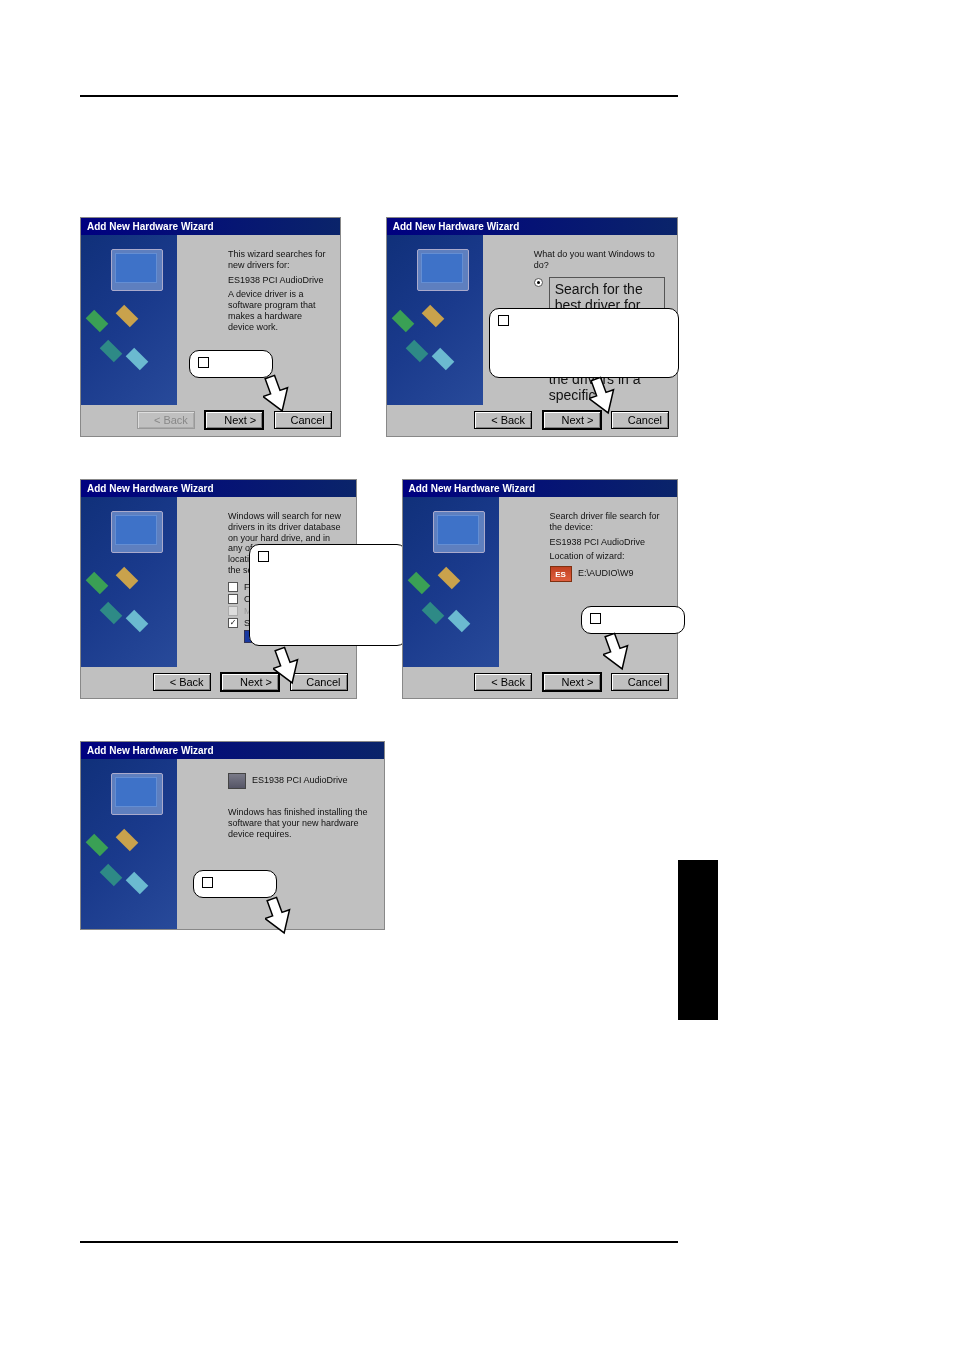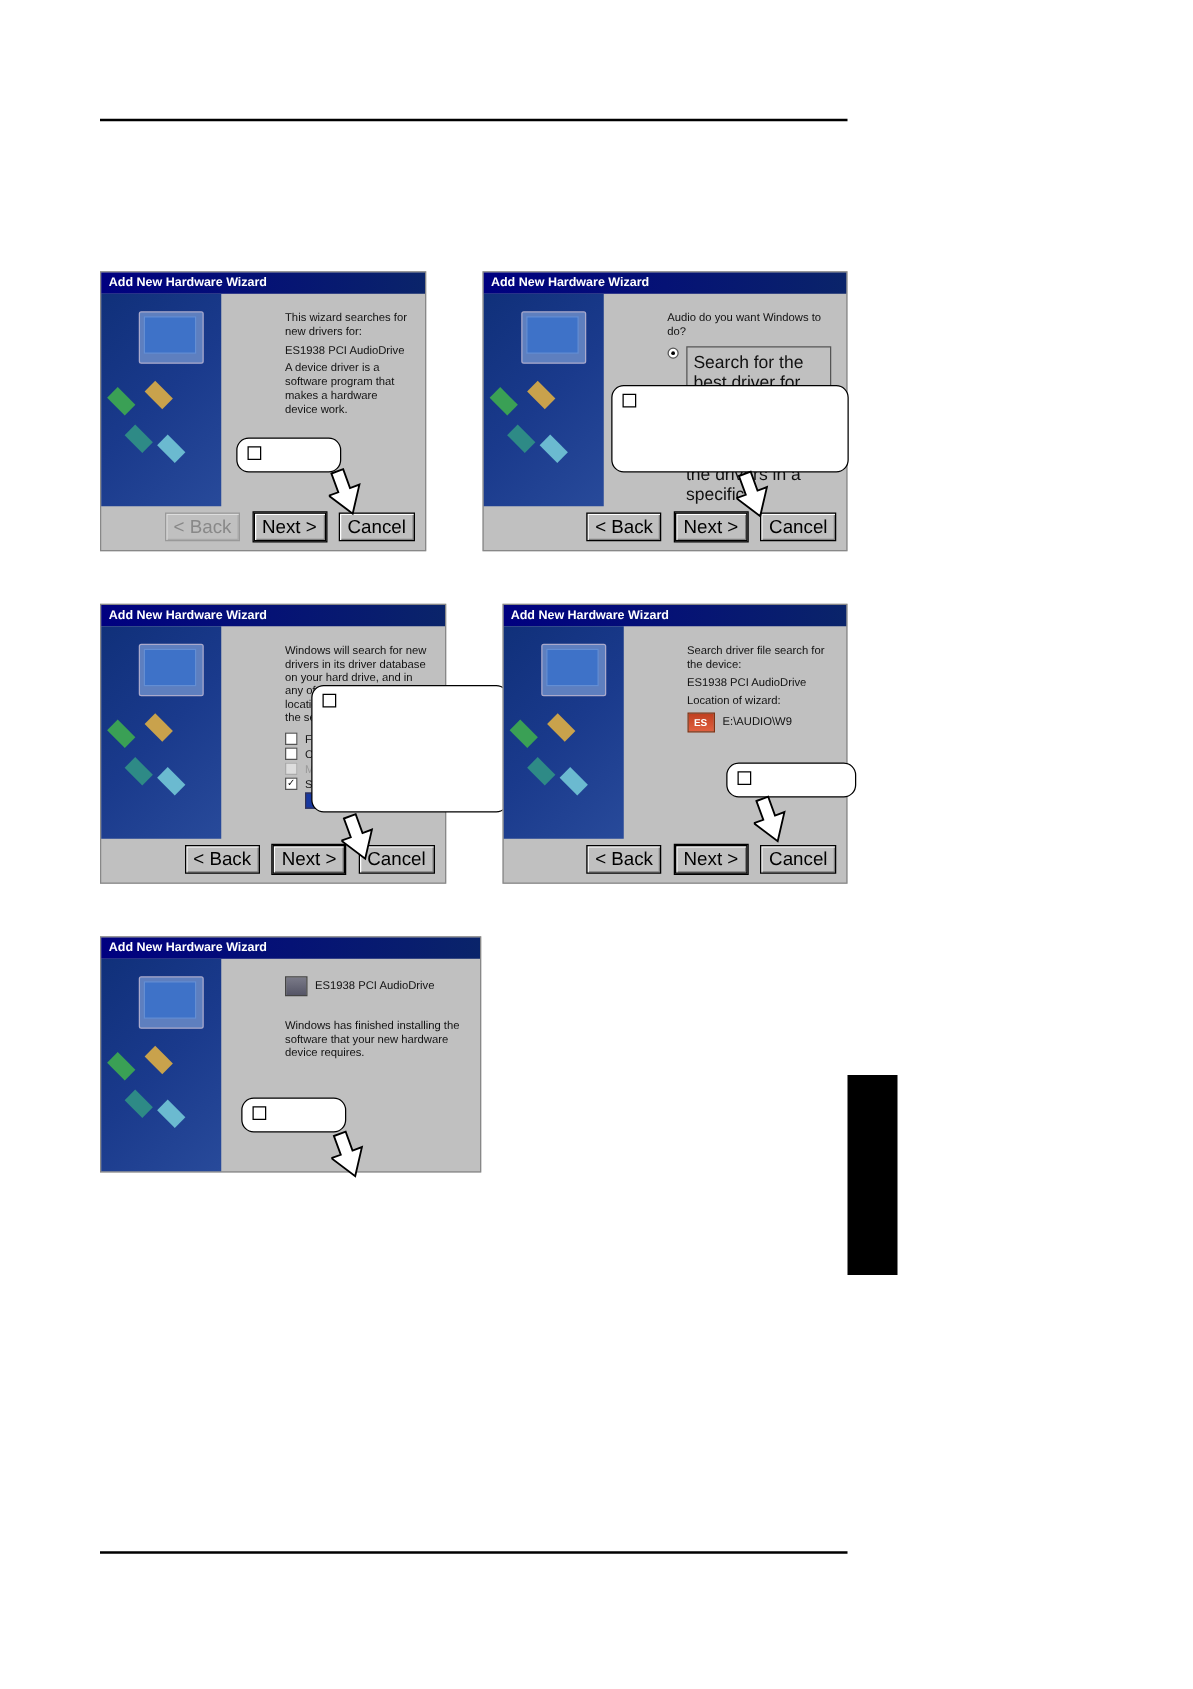--- a/index.html
+++ b/index.html
@@ -127,22 +127,22 @@
     color:#fff; font-size:8px; font-weight:bold; text-align:center; line-height:16px;
     margin-right:4px; vertical-align:middle;
   }
   .dlg-buttons {
     text-align: right;
     padding: 5px 8px 7px 8px;
   }
   .btn {
     display:inline-block;
     min-width:58px;
-    font-size:15px;
-    text-align:left;
+    font-size:11px;
+    text-align:right;
     padding:2px 6px;
     background:#c0c0c0;
     border:1px solid #000;
     box-shadow: inset 1px 1px 0 #fff, inset -1px -1px 0 #808080;
     margin-left:6px;
   }
   .btn.disabled { color:#888; border-color:#999; box-shadow: inset 1px 1px 0 #ddd, inset -1px -1px 0 #aaa; }
   .btn.default { box-shadow: 0 0 0 1px #000, inset 1px 1px 0 #fff, inset -1px -1px 0 #808080; }
 
   
@@ -232,21 +232,21 @@
       <div class="dlg-body">
         <div class="side-graphic">
           <div class="gems">
               <div class="gem g1"></div>
               <div class="gem g2"></div>
               <div class="gem g3"></div>
               <div class="gem g4"></div>
             </div>
         </div>
         <div class="content">
-          <p>Audio do you want Windows to do?</p>
+          <p>What do you want Windows to do?</p>
           <div class="radio-row">
             <span class="radio sel"></span>
             <span class="radio-label"><span class="radio-box">Search for the best driver for your device. (Recommended)</span></span>
           </div>
           <div class="radio-row">
             <span class="radio"></span>
             <span class="radio-label">Display a list of all the drivers in a specific</span>
           </div>
         </div>
       </div>

